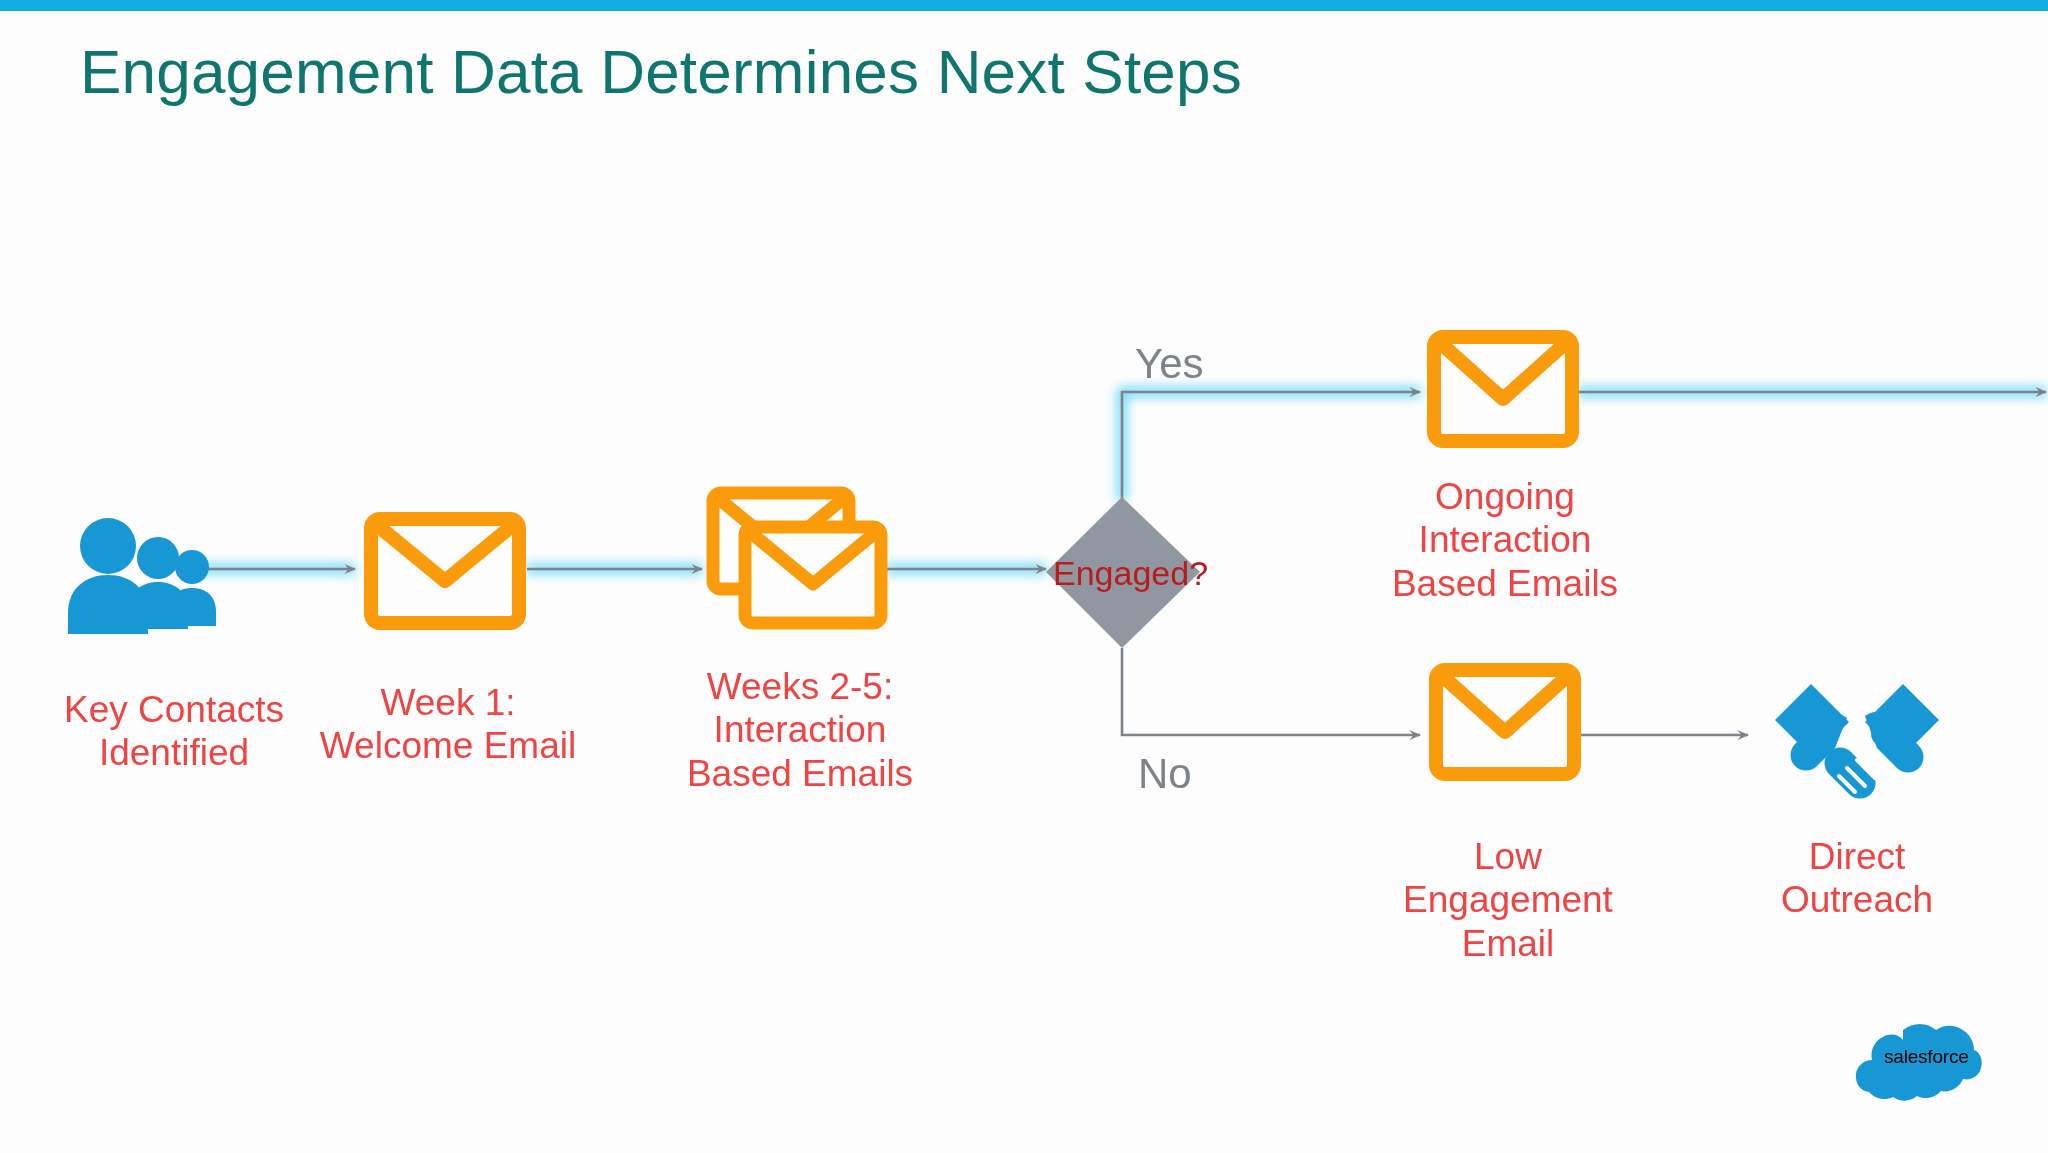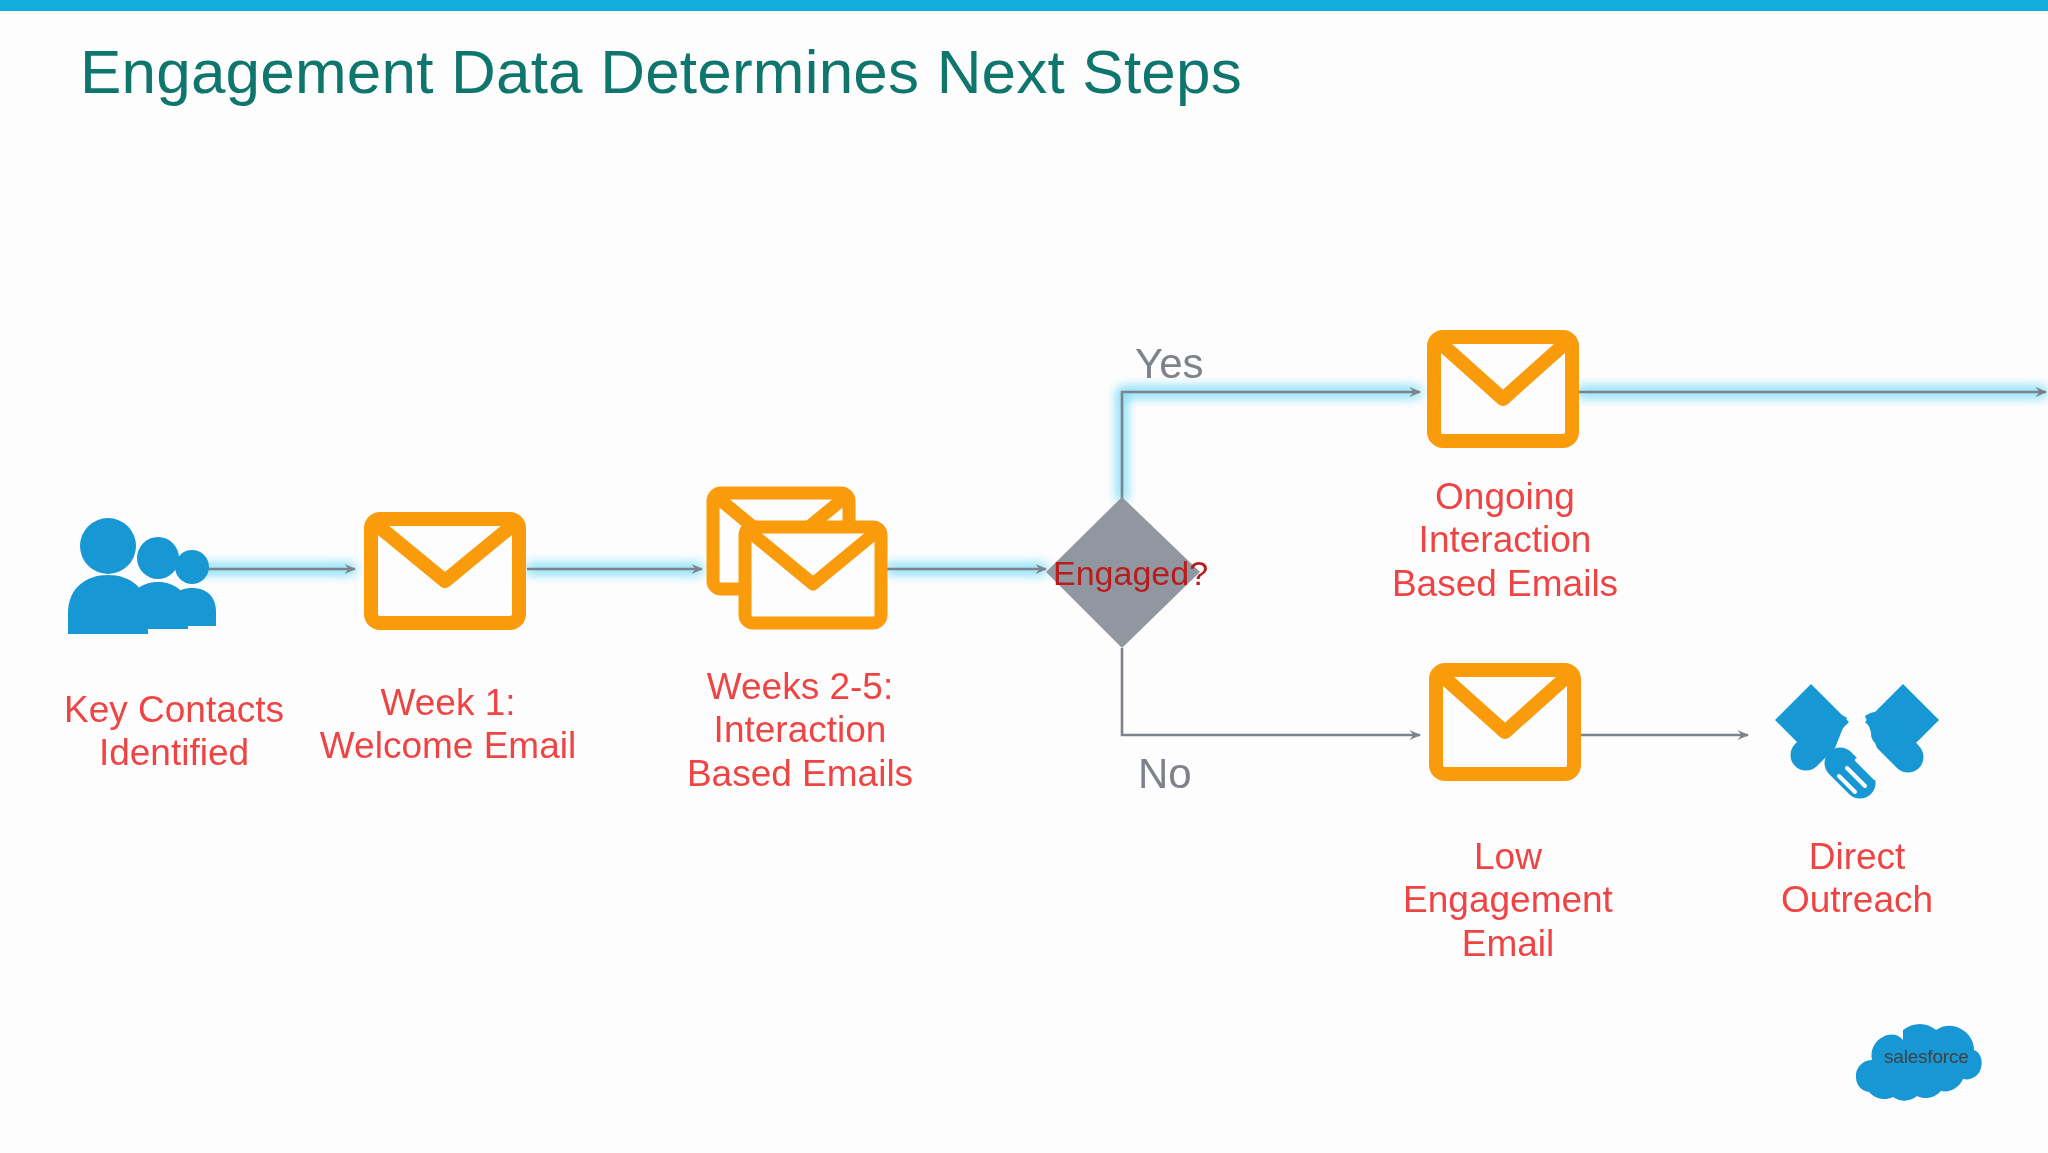--- a/index.html
+++ b/index.html
@@ -76,21 +76,21 @@
     font-weight: 400;
     font-family: "Liberation Sans", sans-serif;
     white-space: nowrap;
   }
   #salesforce-wordmark {
     position: absolute;
     left: 1884px;
     top: 1046px;
     width: 84px;
     text-align: center;
-    color: #404040;
+    color: #000000;
     font-size: 19px;
     font-weight: 400;
     letter-spacing: -0.2px;
     font-family: "Liberation Sans", sans-serif;
   }
 </style>
 </head>
 <body>
 
 <div id="slide">

